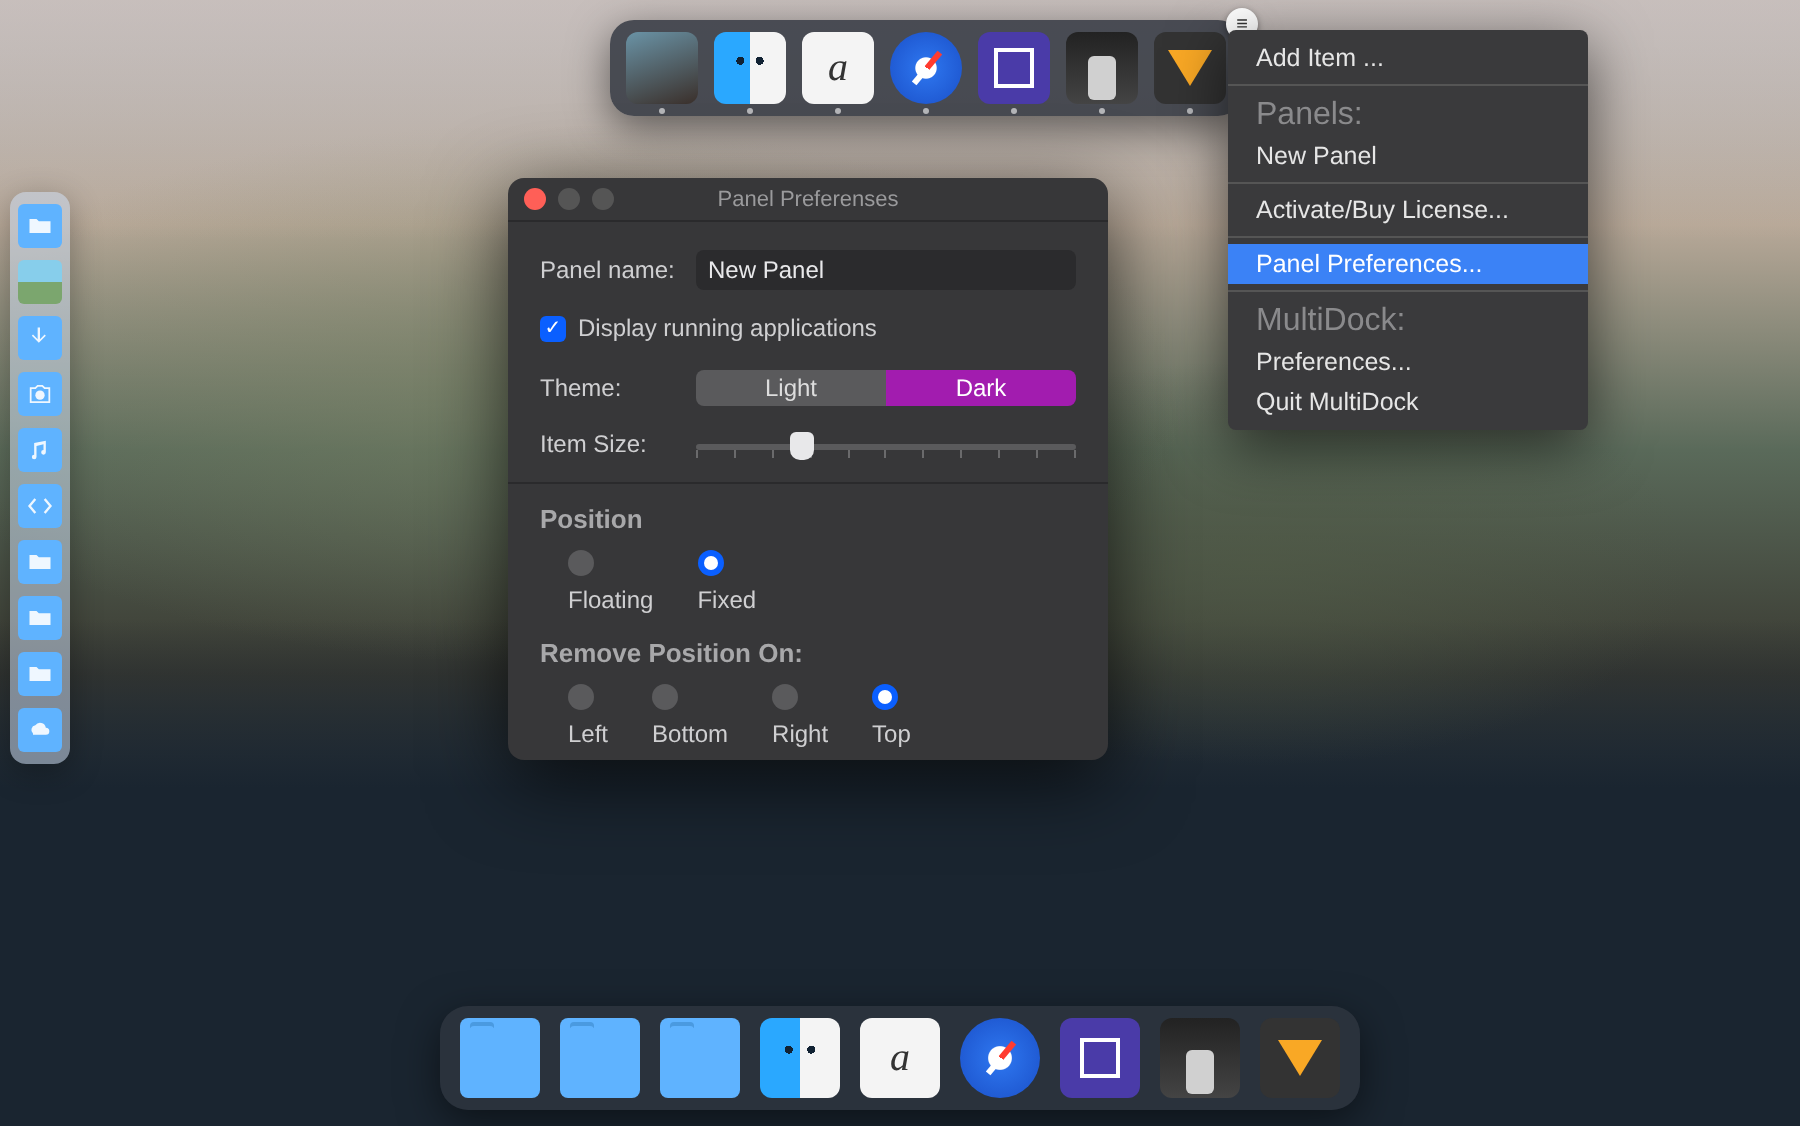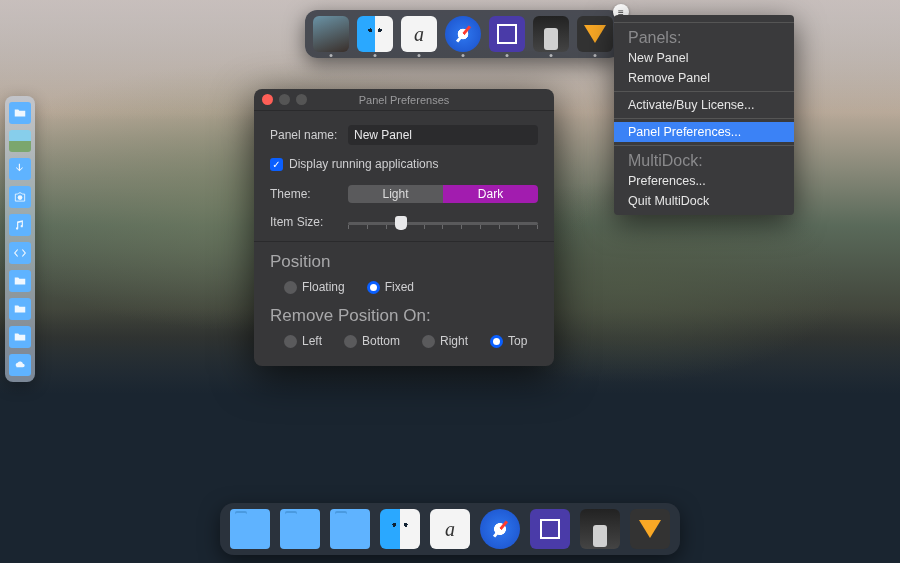--- a/index.html
+++ b/index.html
@@ -48,40 +48,40 @@
   .ctx-sep { height:1px; background:#555; margin:3px 0;}
 
   
   .prefs { position:absolute; left:254px; top:89px; width:300px; border-radius:8px;
     background:#373739; box-shadow:0 10px 40px rgba(0,0,0,.7); color:#cfcfd1; font-size:12px;}
   .prefs .titlebar { height:22px; display:flex; align-items:center; justify-content:center;
     position:relative; font-size:11px; color:#9a9a9c; border-bottom:1px solid #2a2a2c;}
   .tl-buttons { position:absolute; left:8px; top:5px; display:flex; gap:6px;}
   .tlb { width:11px; height:11px; border-radius:50%; }
   .tlb.close { background:#ff5f57;} .tlb.min{background:#555;} .tlb.max{background:#555;}
-  .prefs .body { padding:14px 16px 14px;}
+  .prefs .body { padding:14px 16px 2px;}
   .row { display:flex; align-items:center; margin-bottom:12px;}
   .row .lbl { width:78px; text-align:left; color:#cfcfd1;}
   .txt-input { flex:1; height:20px; border:none; border-radius:4px; background:#2b2b2d;
     color:#e8e8ea; padding:0 6px; font-size:12px;}
   .chk-row { display:flex; align-items:center; gap:6px; margin:0 0 14px 0;}
   .chk { width:13px; height:13px; border-radius:3px; background:#0a5fff;
     display:flex; align-items:center; justify-content:center; color:#fff; font-size:10px;}
   .seg { flex:1; display:flex; border-radius:4px; overflow:hidden; height:18px; font-size:12px;}
   .seg > div { flex:1; display:flex; align-items:center; justify-content:center;}
   .seg .off { background:#5a5a5c; color:#ddd;} .seg .on { background:#a21caf; color:#fff;}
   .slider { position:relative; flex:1;}
   .slider .track { height:3px; background:#5a5a5c; border-radius:2px; position:relative; top:6px;}
   .slider .ticks { display:flex; justify-content:space-between; margin-top:6px;}
   .slider .ticks span{ width:1px; height:4px; background:#6a6a6c;}
   .slider .knob { position:absolute; top:0; left:28%; width:12px; height:14px; background:#e8e8ea;
     border-radius:3px 3px 5px 5px; transform:translateX(-50%);}
-  .group-h { color:#a8a8aa; font-size:17px; margin:6px 0 8px;}
+  .group-h { color:#a8a8aa; font-size:13px; margin:6px 0 8px;font-weight:bold;}
   .radio-row { display:flex; gap:22px; padding-left:14px; margin-bottom:4px;}
-  .radio { display:flex; align-items:center; gap:5px;}
+  .radio { display:flex; gap:5px;flex-direction:column;}
   .rb { width:13px; height:13px; border-radius:50%; background:#5a5a5c; position:relative;}
   .rb.on { background:#0a5fff;} .rb.on::after{content:"";position:absolute;inset:3px;border-radius:50%;background:#fff;}
   .panel-sep { height:1px; background:#2a2a2c; margin:8px -16px 10px;}
 
   
   .i-wall { background:#333 center/cover; background-image:linear-gradient(160deg,#6a93a6,#3a2f2a);}
   .i-finder { background:linear-gradient(90deg,#2aa8ff 50%,#f4f4f4 50%); position:relative;}
   .i-finder::after{content:"";position:absolute;inset:6px;border-radius:3px;
     background:radial-gradient(circle at 30% 35%,#123 2px,transparent 2px),
                radial-gradient(circle at 70% 35%,#123 2px,transparent 2px);}
@@ -174,24 +174,24 @@
   <div class="dock-icon i-automator">
       <span class="dock-dot"></span>
     </div>
   <div class="dock-icon i-sketch">
       <span class="dock-dot"></span>
     </div>
   <div class="panel-handle">≡</div>
 </div>
 
 <div class="ctx-menu">
+  <div class="ctx-item">Add Item ...</div>
   <div class="ctx-sep"></div>
   <div class="ctx-header">Panels:</div>
   <div class="ctx-item">New Panel</div>
-  <div class="ctx-item">Remove Panel</div>
   <div class="ctx-sep"></div>
   <div class="ctx-item">Activate/Buy License...</div>
   <div class="ctx-sep"></div>
   <div class="ctx-item selected">Panel Preferences...</div>
   <div class="ctx-sep"></div>
   <div class="ctx-header">MultiDock:</div>
   <div class="ctx-item">Preferences...</div>
   <div class="ctx-item">Quit MultiDock</div>
 </div>
 

